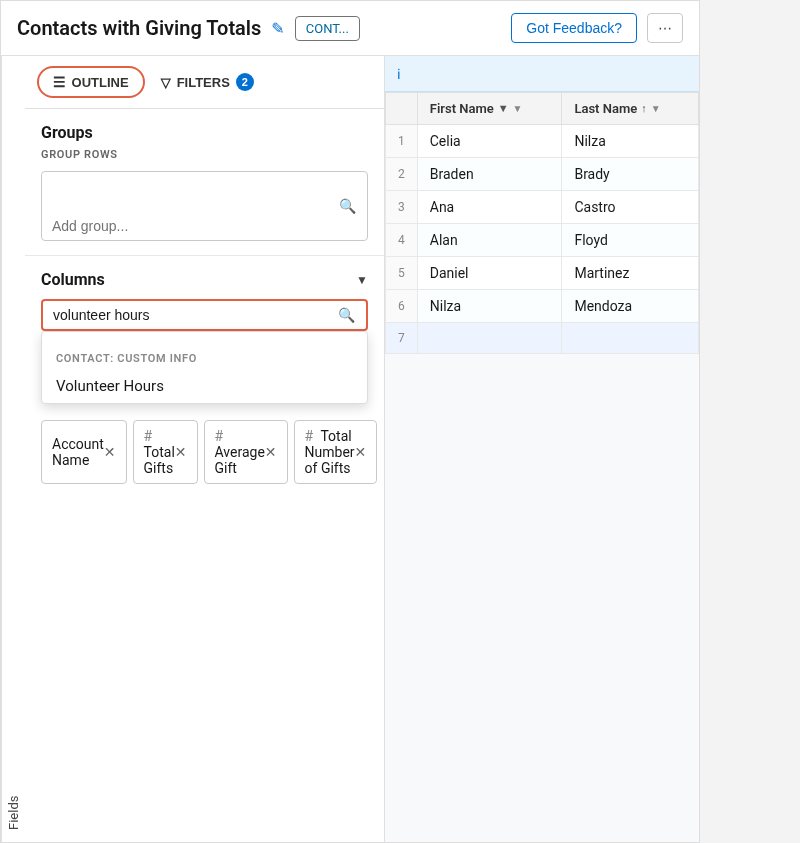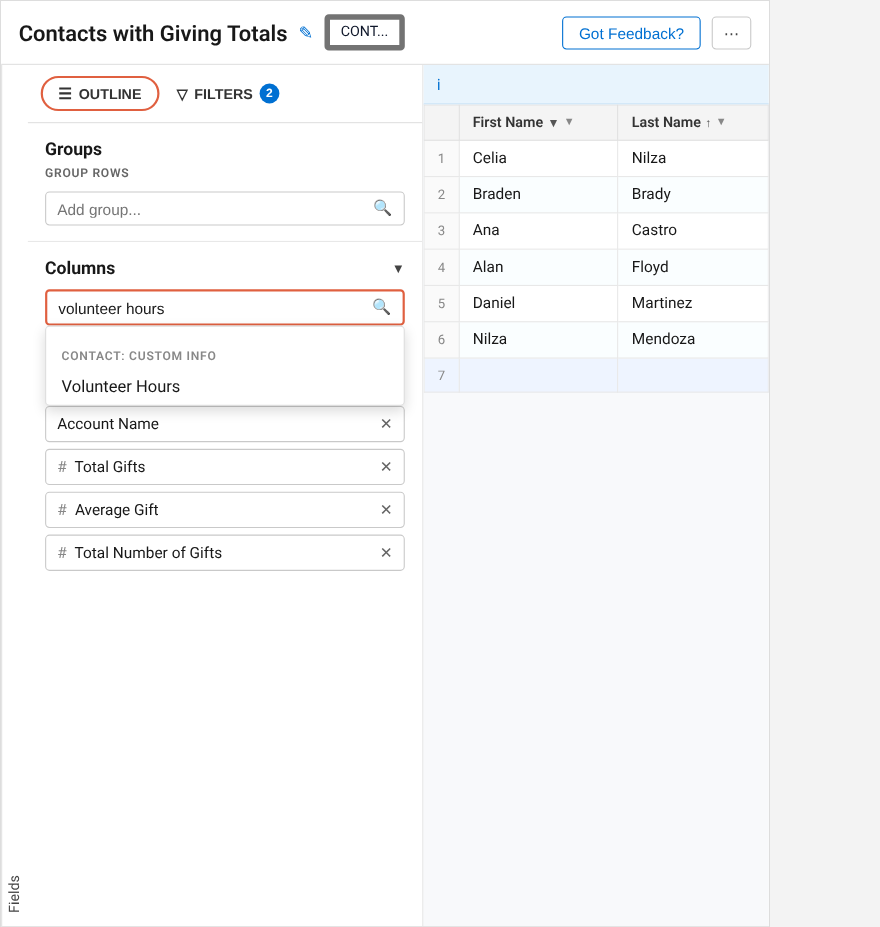--- a/index.html
+++ b/index.html
@@ -34,25 +34,25 @@
       font-size: 20px;
       font-weight: 600;
       color: #181818;
     }
     .header-edit-icon {
       color: #0070d2;
       font-size: 16px;
       cursor: pointer;
     }
     .header-badge {
-      border: 5px solid #737373;
+      border: 1px solid #737373;
       border-radius: 4px;
       padding: 4px 10px;
       font-size: 13px;
-      color: #0f172a;
+      color: #0369a1;
       background: #fff;
     }
     .header-feedback-btn {
       border: 1px solid #0070d2;
       border-radius: 4px;
       padding: 6px 14px;
       font-size: 14px;
       color: #0070d2;
       background: #fff;
       cursor: pointer;
@@ -252,23 +252,23 @@
     }
     .suggestion-item {
       font-size: 15px;
       color: #181818;
       padding: 8px 14px;
       cursor: pointer;
     }
 
     
     .column-tags {
-      margin-top: 0;
-      display: flex;
-      flex-direction: column;
+      margin-top: 16px;
+      display: flex;
+      flex-direction: row;
       gap: 6px;
     }
     .column-tag {
       display: flex;
       align-items: center;
       justify-content: space-between;
       border: 1px solid #c9c9c9;
       border-radius: 4px;
       padding: 7px 10px;
       font-size: 14px;
@@ -394,21 +394,21 @@
           <span>▽</span>
           <span>FILTERS</span>
           <span class="filter-badge">2</span>
         </button>
       </div>
 
       <div class="section">
         <div class="section-title">Groups</div>
         <div class="section-subtitle">GROUP ROWS</div>
         <div class="add-group-input">
-          <input type="text" style="color: rgb(0, 112, 210);" placeholder="Add group...">
+          <input type="text" style="color: rgb(0, 112, 210); margin-top: 40px;" placeholder="Add group...">
           <span class="search-icon-small">🔍</span>
         </div>
       </div>
 
       <div class="columns-section">
         <div class="columns-header">
           <span class="columns-title">Columns</span>
           <span class="columns-dropdown-icon">▼</span>
         </div>
 

